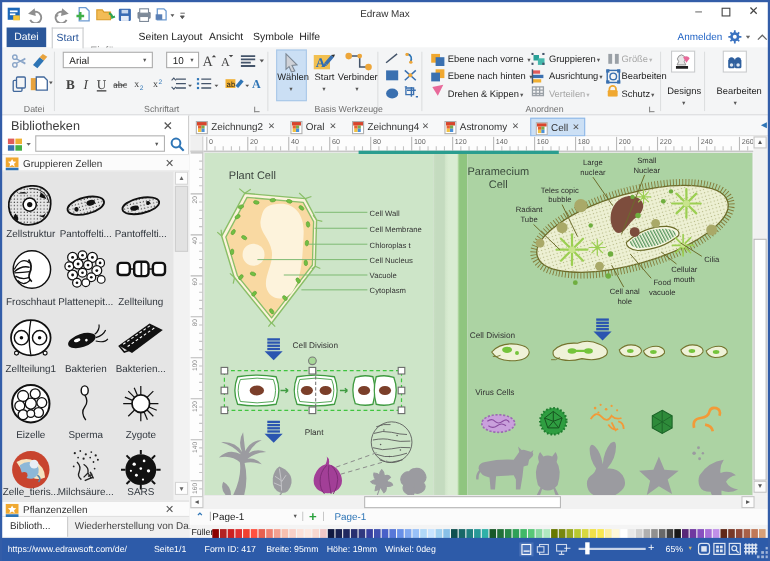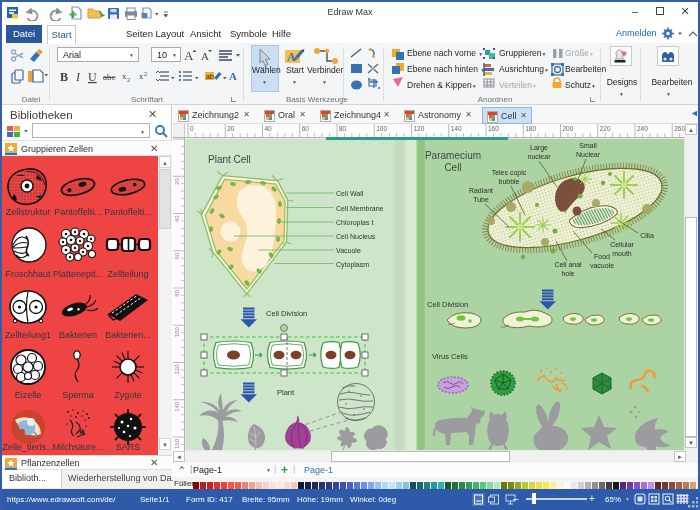--- a/index.html
+++ b/index.html
@@ -332,21 +332,21 @@
   <div class="abs" style="left:0px;top:35px;width:170px;height:16px;background:#fbfbfb;border-top:1px solid #e0e0e0;border-bottom:1px solid #e0e0e0;">
     <svg class="ico" style="left:3px;top:2px;" width="12" height="12" viewBox="0 0 12 12">
       <rect x="0" y="0" width="12" height="9" fill="#f0a830"></rect>
       <path d="M6 1.5 l1.2 2.4 2.6 .2 -2 1.8 .6 2.6 -2.4 -1.4 -2.4 1.4 .6 -2.6 -2 -1.8 2.6 -.2 z" fill="#fff"></path>
       <rect x="0" y="9.5" width="12" height="2.5" fill="#2e75b6"></rect>
     </svg>
     <span style="position:absolute;left:19px;top:3px;font-size:9px;color:#333;">Gruppieren Zellen</span>
     <span style="position:absolute;left:148px;top:2px;font-size:10px;color:#555;">✕</span>
   </div>
 
-  <div id="libgrid" class="abs" style="left:0;top:51px;width:156px;height:299px;background:#ef4444;">
+  <div id="libgrid" class="abs" style="left:0;top:51px;width:156px;height:299px;background:#e5e5e5;">
   <svg width="156" height="299" viewBox="0 0 156 299">
     <defs>
       <pattern id="stip" width="3" height="3" patternUnits="userSpaceOnUse">
             <circle cx="1" cy="1" r="0.55" fill="#222"></circle>
           </pattern>
     </defs>
 
     <g transform="translate(4,12)">
       <path d="M22 1 C32 0 39 6 40 14 C41 24 36 34 24 36 C12 38 3 31 2 20 C1 9 10 2 22 1 Z" fill="url(#stip)" stroke="#111" stroke-width="1.6"></path>
       <path d="M22 1 C32 0 39 6 40 14" fill="none" stroke="#111" stroke-width="0.8" transform="translate(-1.5,2.5)"></path>

